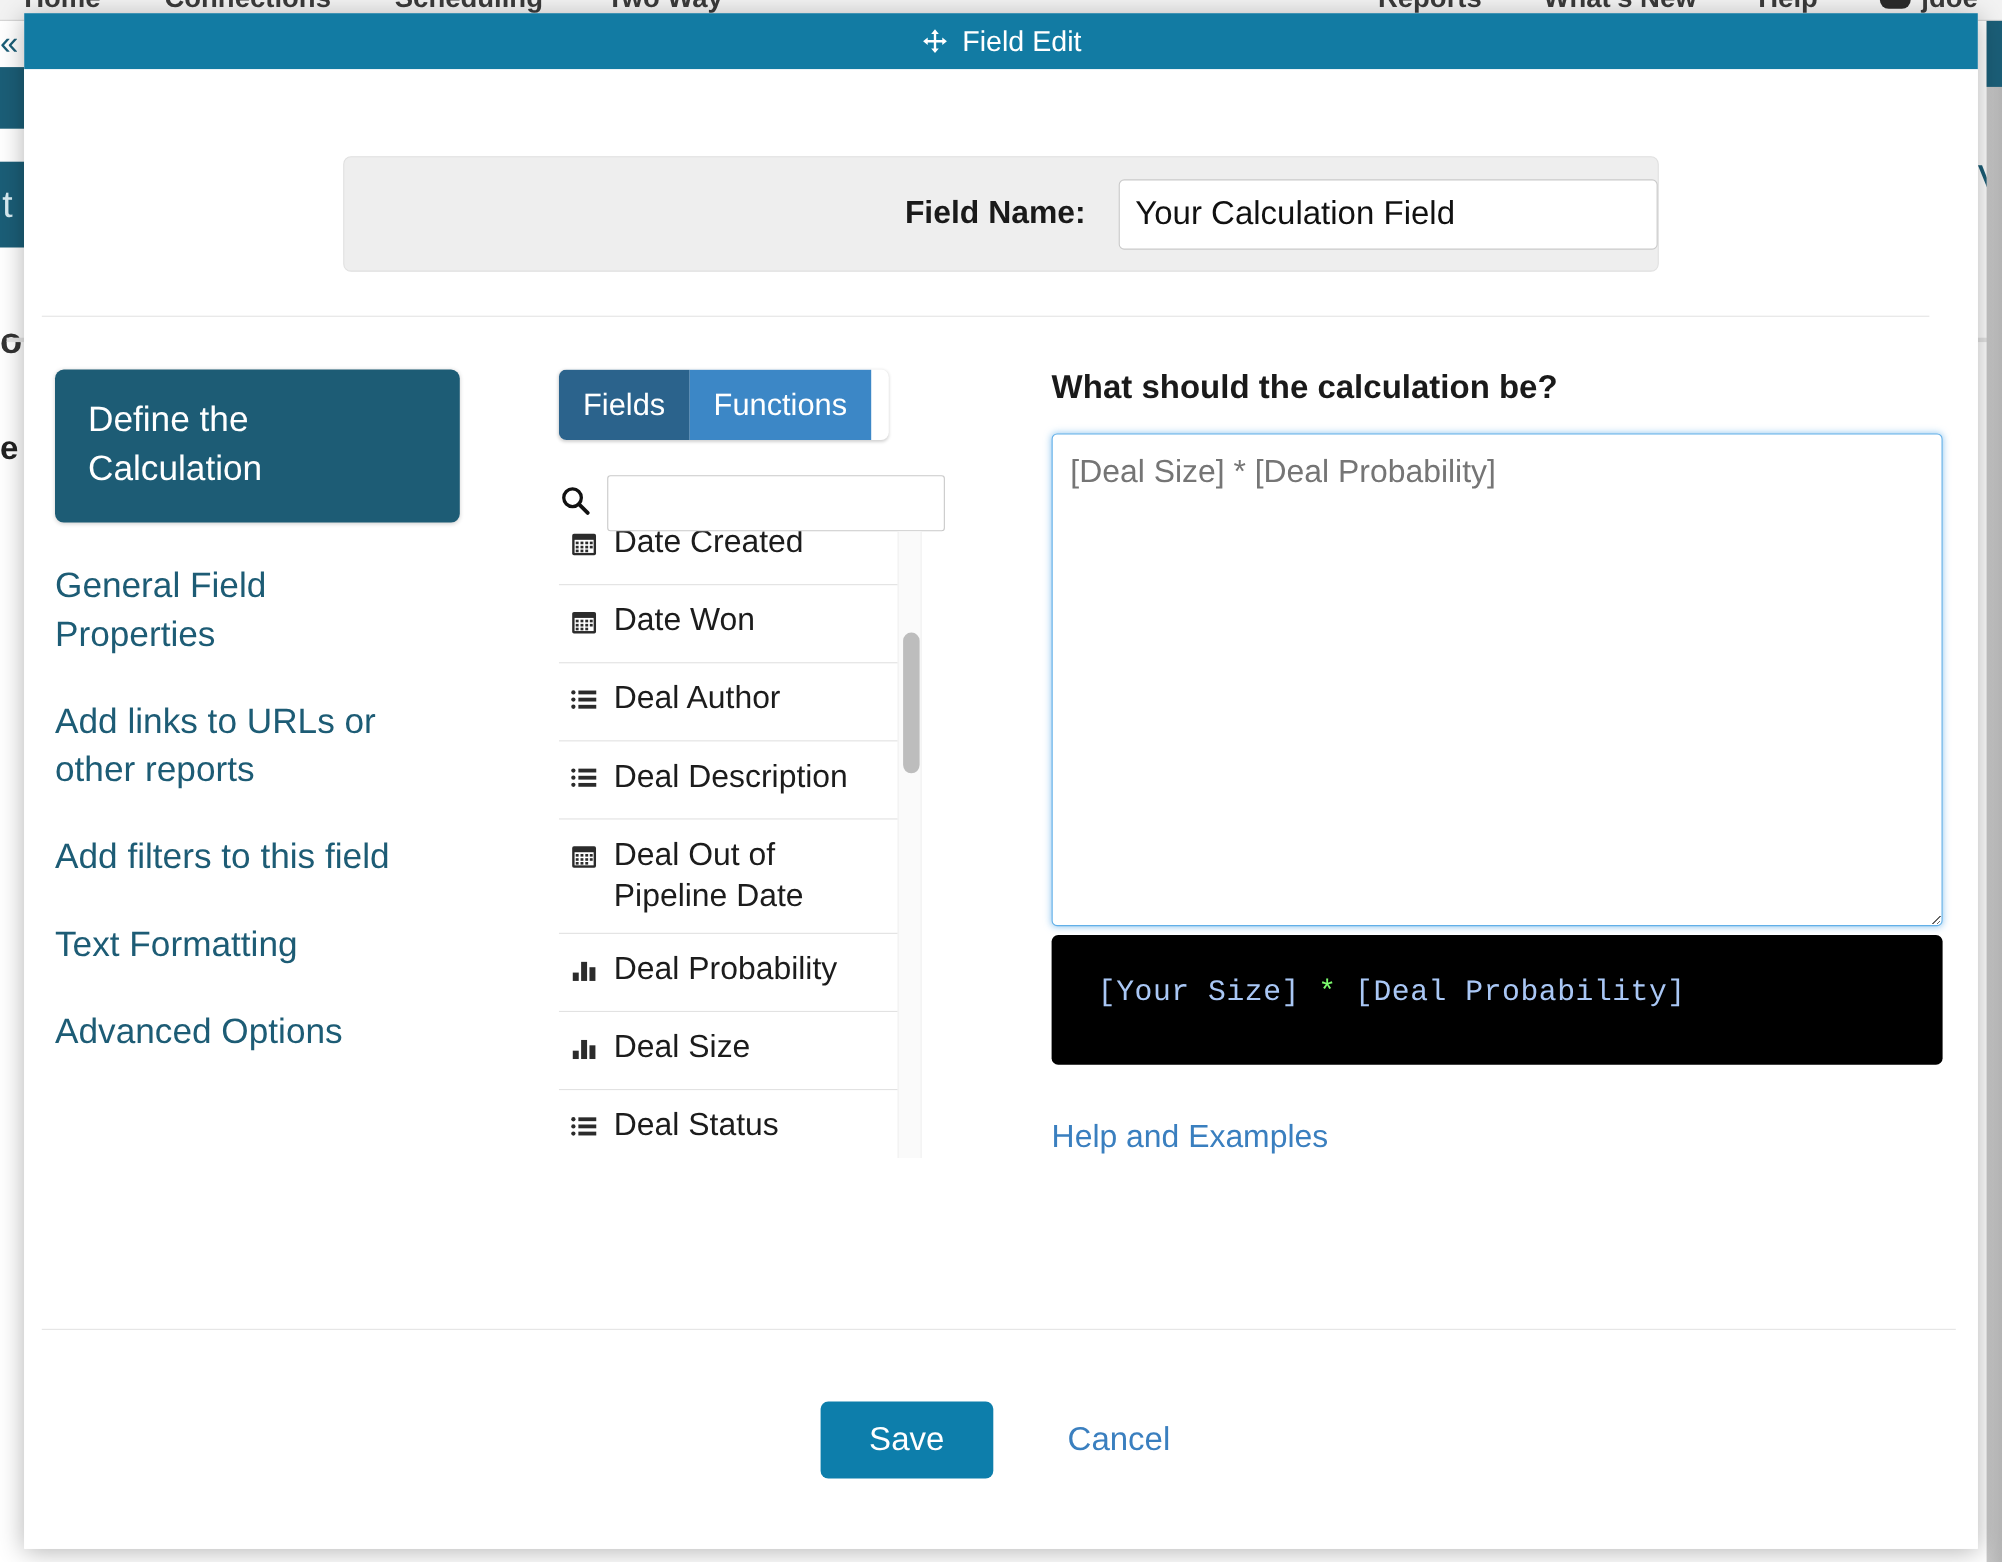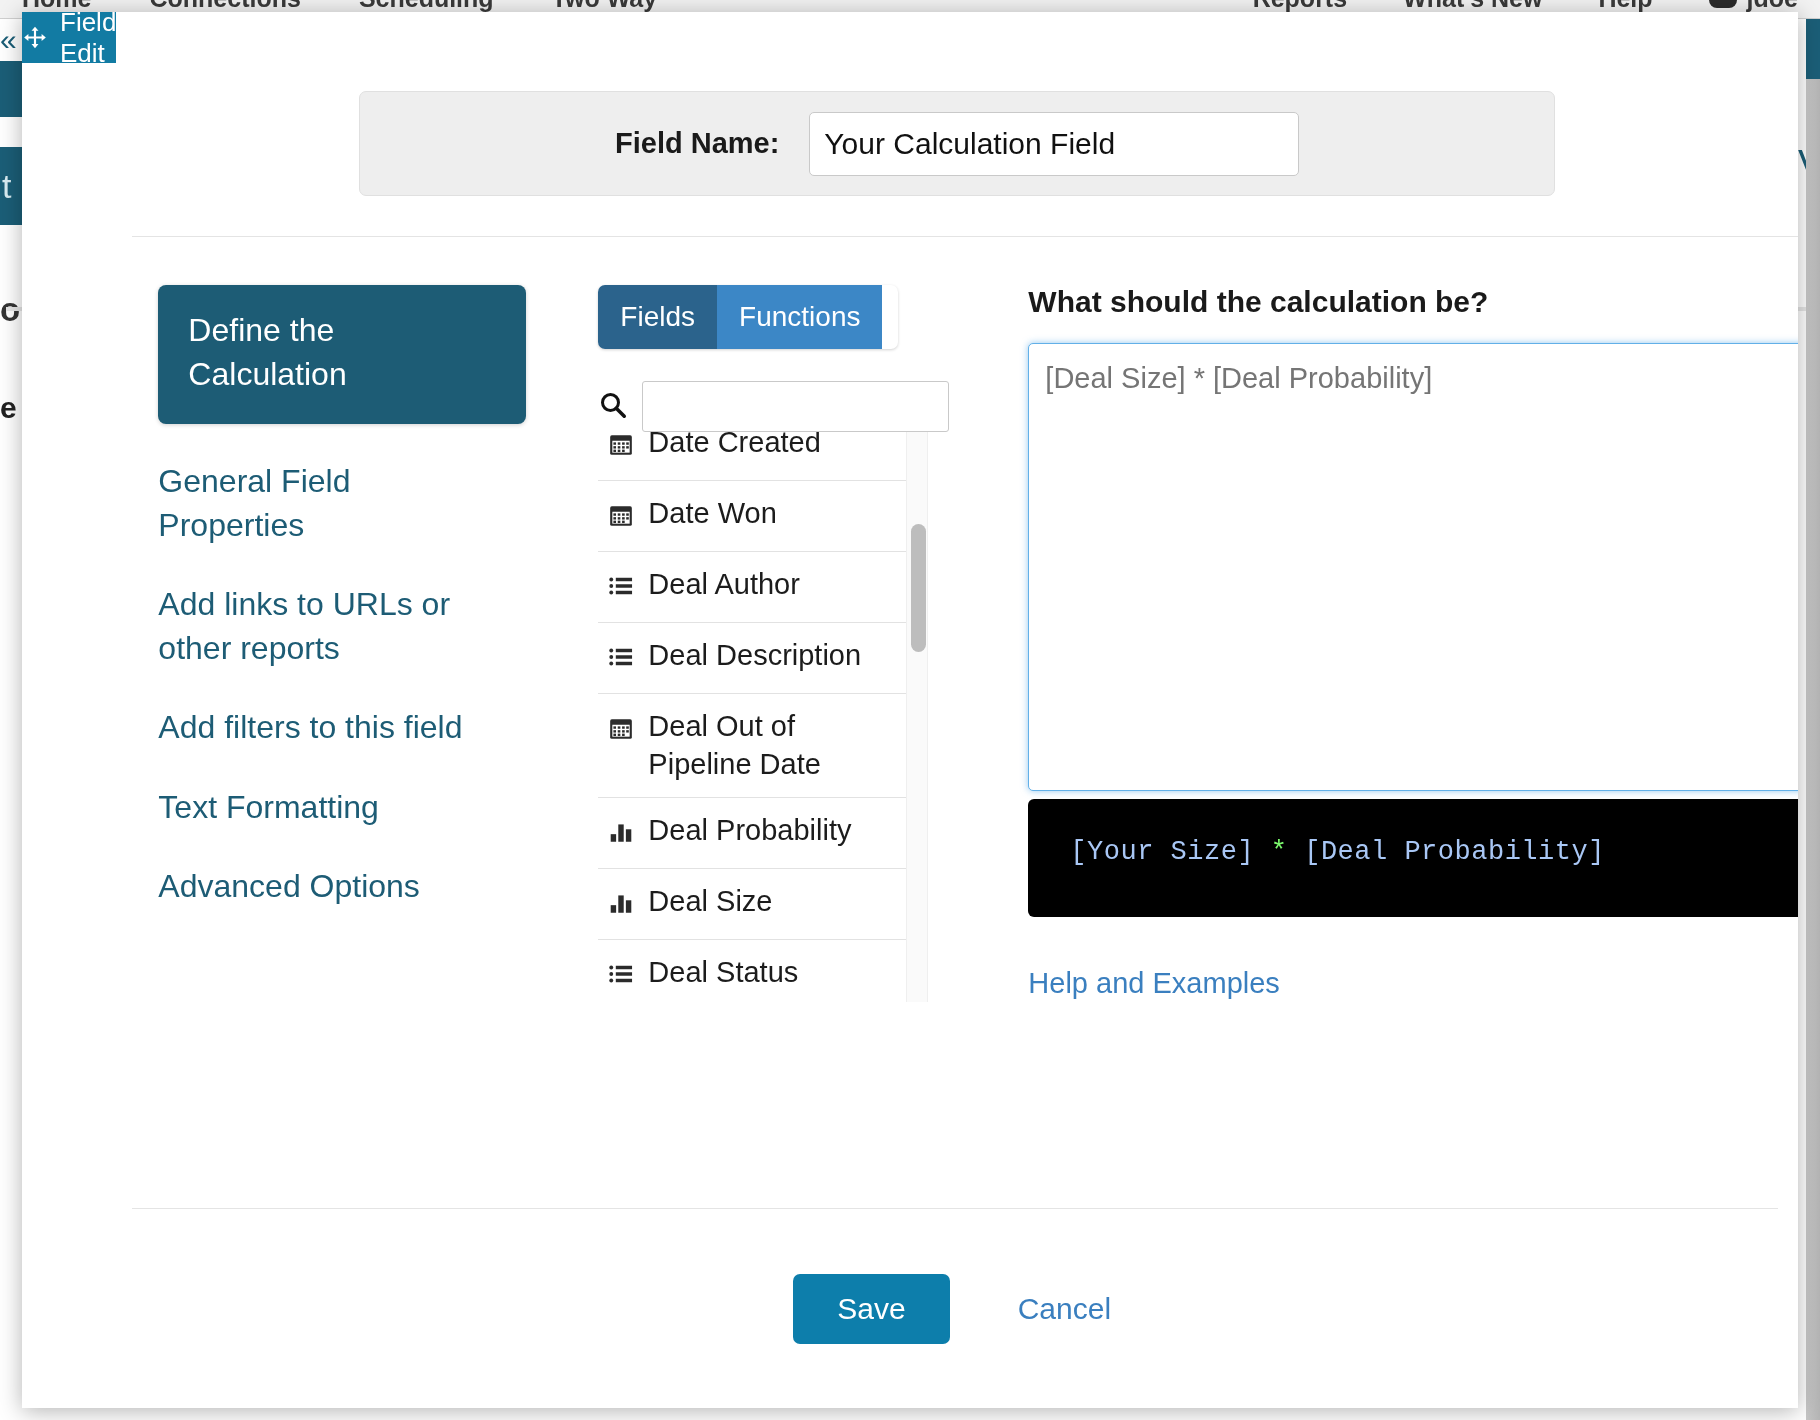--- a/index.html
+++ b/index.html
@@ -82,21 +82,21 @@
     background: linear-gradient(to right,#c8c8c8,#b4b4b4);
   }
   .page-scrollbar-right.dark { background: #1b5e77; height: 60px; top: 19px; }
 
   
   .modal {
     position: absolute;
     left: 22px; top: 12px; width: 1776px; height: 1396px;
     background: #ffffff;
     box-shadow: 0 3px 22px rgba(0,0,0,0.30);
-    display: flex; flex-direction: row;
+    display: flex; flex-direction: column;
   }
   .modal-header {
     height: 51px; flex: 0 0 51px;
     background: #127ba3;
     color: #ffffff;
     display: flex; align-items: center; justify-content: center;
     gap: 12px;
     font-size: 26px;
     cursor: move;
     user-select: none;
@@ -111,21 +111,21 @@
   }
 
   
   .fieldname-panel {
     margin: 79px auto 0 auto;
     width: 1196px;
     background: #eeeeee;
     border: 1px solid #e0e0e0;
     border-radius: 7px;
     height: 105px;
-    display: flex; align-items: center; justify-content: center; gap: 30px;
+    display: flex; align-items: center; justify-content: flex-end; gap: 30px;
   }
   .fieldname-label {
     font-size: 29px; font-weight: 700; color: #1a1a1a;
   }
   .fieldname-input {
     width: 490px; height: 64px;
     font-size: 30px; color: #111;
     padding: 0 14px;
     border: 1px solid #c9c9c9;
     border-radius: 5px;
@@ -137,21 +137,22 @@
   .divider-top {
     margin-top: 40px;
     border-top: 1px solid #e4e4e4;
     width: 1716px;
     margin-left: 16px;
   }
 
   
   .content-cols {
     display: flex;
-    padding: 48px 0 0 42px;
+    padding: 48px 0 0 28px;
+    gap: 18px;
   }
 
   
   .nav-col { width: 440px; flex: 0 0 440px; }
   .nav-active {
     background: #1d5c75;
     color: #ffffff;
     border-radius: 8px;
     padding: 24px 30px 28px 30px;
     width: 368px;

